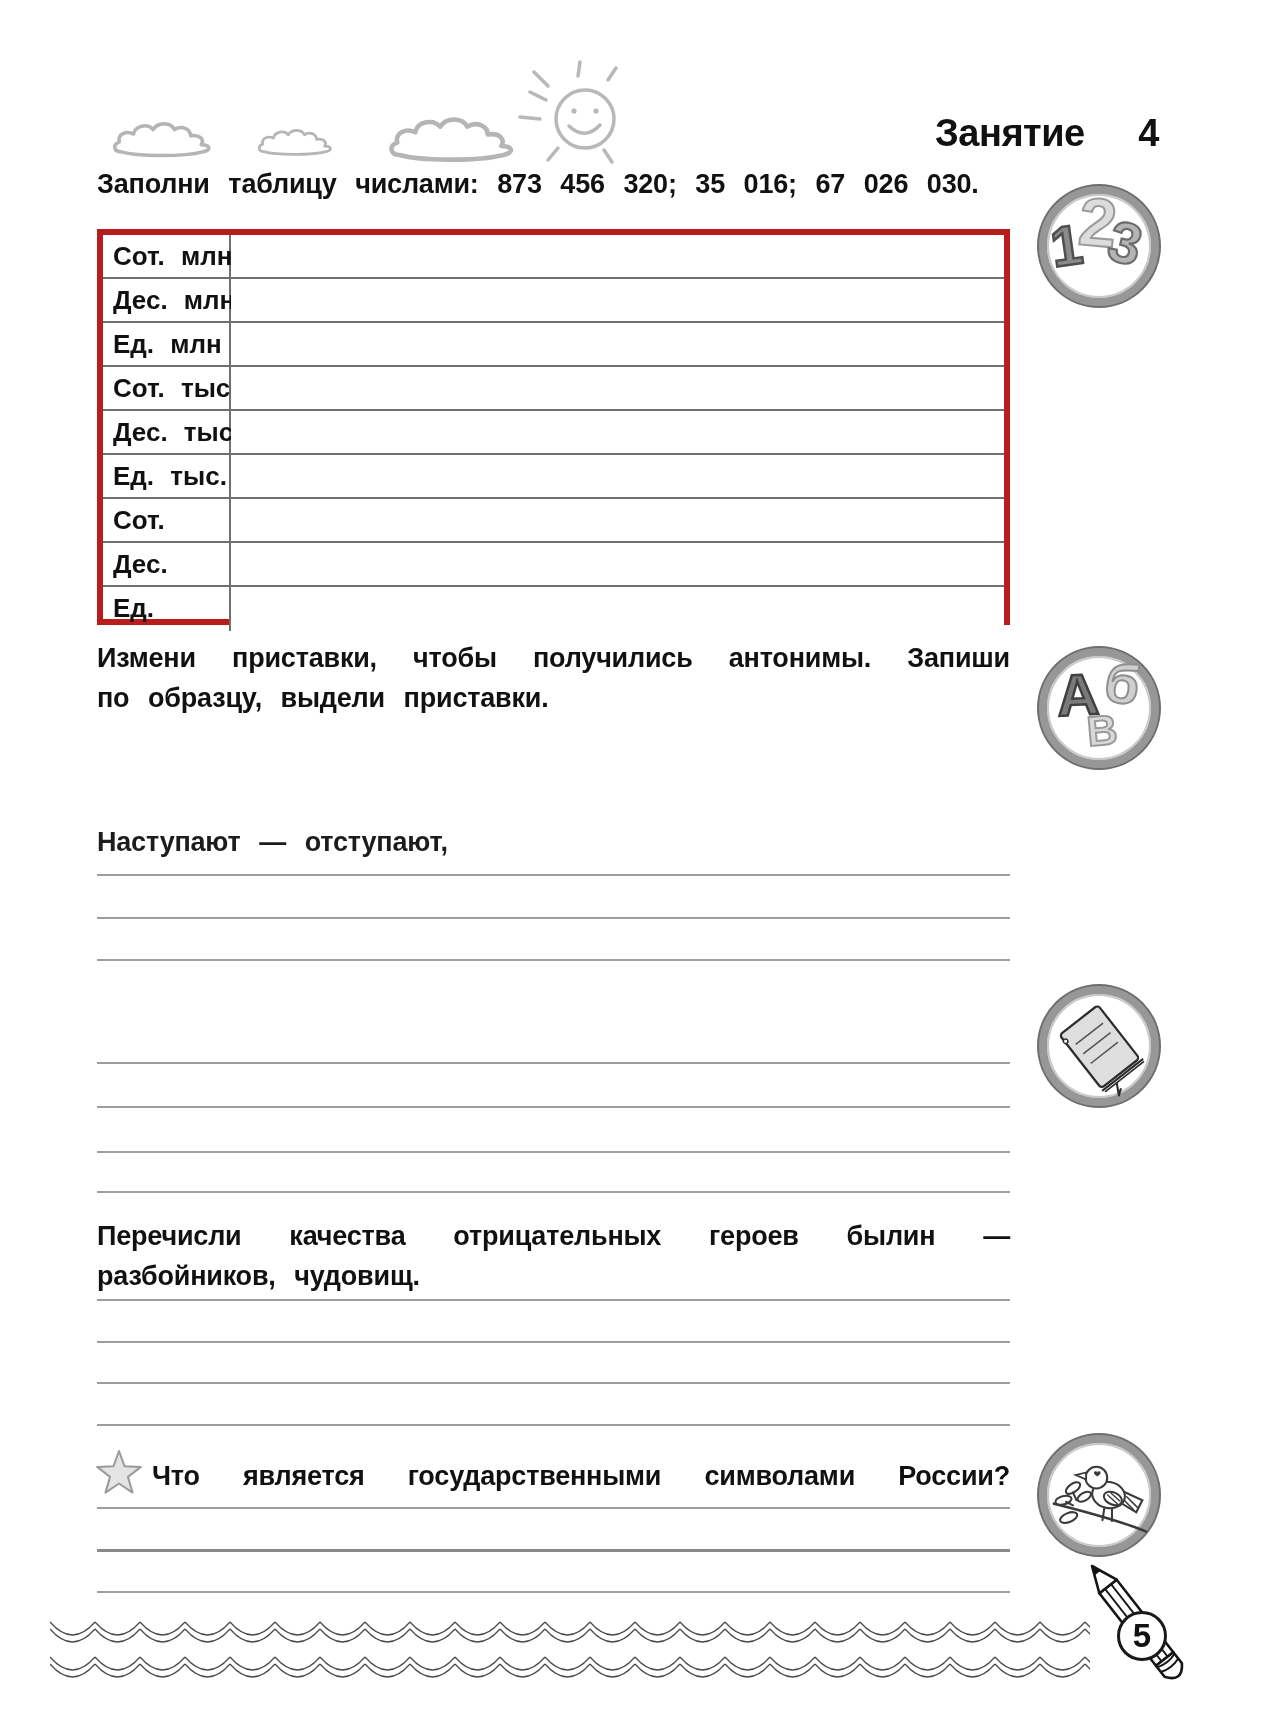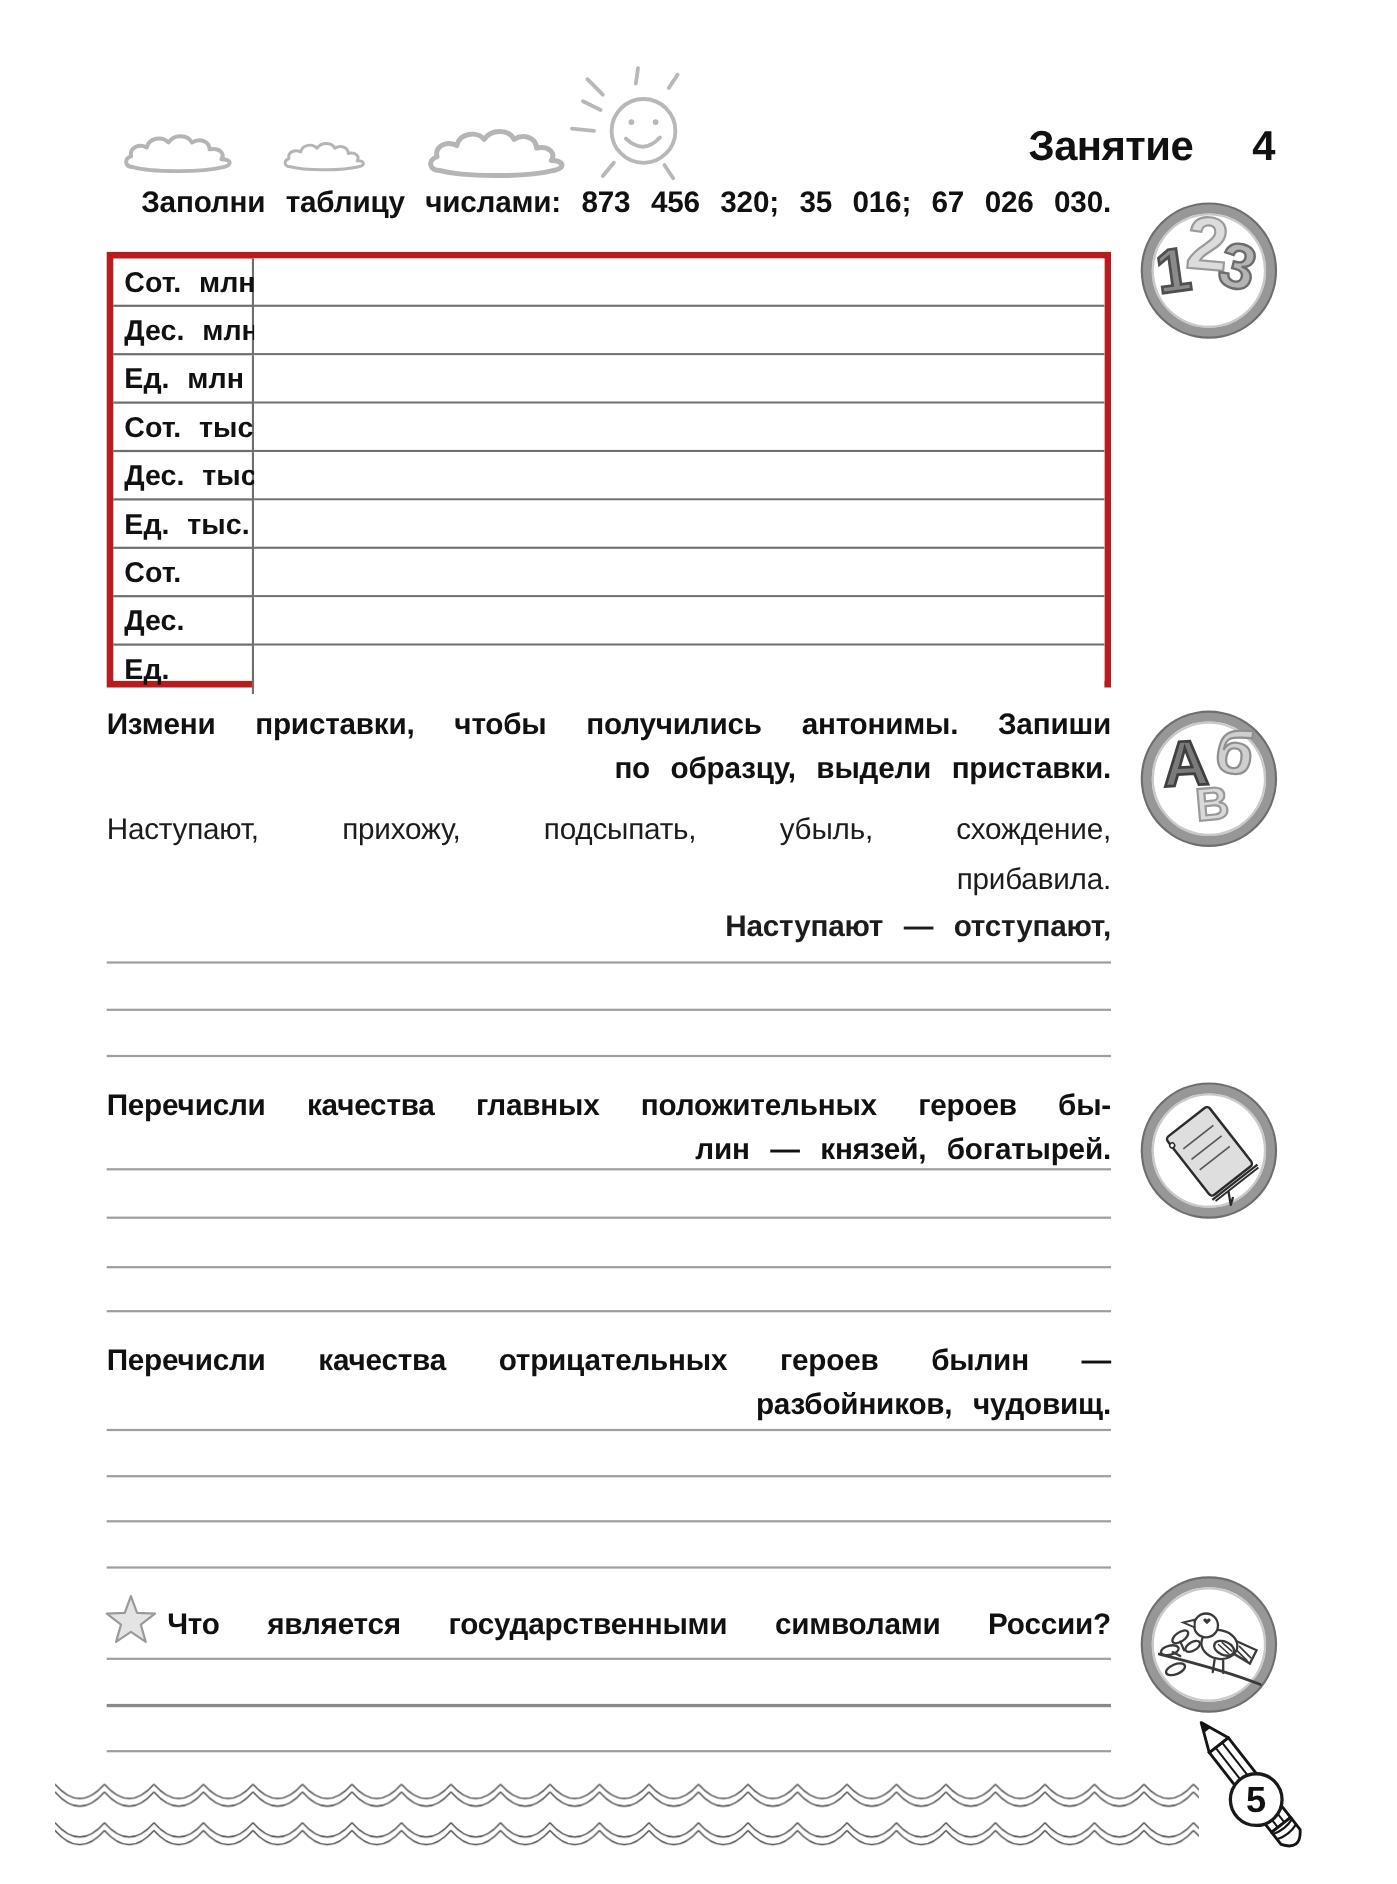--- a/index.html
+++ b/index.html
@@ -10,21 +10,21 @@
   
   .title{left:935px;top:68px;width:224px;display:flex;justify-content:space-between;
          font-size:38px;font-weight:bold;letter-spacing:-.5px;}
 
   
   .prompt{left:97px;width:913px;font-weight:bold;font-size:27px;line-height:40px;
           word-spacing:.42em;letter-spacing:-.2px;}
   .body-text{left:97px;width:913px;font-weight:normal;font-size:27px;line-height:45px;
           word-spacing:.42em;letter-spacing:-.2px;color:#1c1c1c;}
   .jline{text-align:justify;text-align-last:justify;white-space:nowrap;}
-  .lline{text-align:right;}
+  .lline{text-align:left;}
 
   
   .t-table{left:97px;top:185px;width:913px;height:396px;display:grid;
            grid-template-columns:128px 1fr;grid-auto-rows:44px;
            border:6px solid #b91c1c;box-sizing:border-box;}
   .t-label{border-right:2px solid #6f6f6f;border-bottom:2px solid #6f6f6f;
            font-weight:bold;font-size:26px;line-height:42px;padding-left:10px;
            word-spacing:9px;white-space:nowrap;box-sizing:border-box;}
   .t-cell{border-bottom:2px solid #6f6f6f;box-sizing:border-box;background:#fff;}
   .t-table > .last{border-bottom:none;}
@@ -120,34 +120,26 @@
     <div class="jline">Измени приставки, чтобы получились антонимы. Запиши</div>
     <div class="lline">по образцу, выдели приставки.</div>
   </div>
 
   <div class="abs ring" style="top:604px;">
     <span class="glyph" style="left:10px;top:10px;font-size:58px;color:#7a7a7a;-webkit-text-stroke:2.5px #404040;transform:rotate(-3deg);">А</span>
     <span class="glyph" style="left:58px;top:0px;font-size:56px;color:#cfcfcf;-webkit-text-stroke:2px #8f8f8f;transform:rotate(10deg);">б</span>
     <span class="glyph" style="left:40px;top:54px;font-size:42px;color:#d9d9d9;-webkit-text-stroke:2px #9a9a9a;transform:rotate(-5deg);">В</span>
   </div>
 
-  <div class="abs body-text" style="top:688px;">
-    <div class="jline">Наступают, прихожу, подсыпать, убыль, схождение,</div>
-    <div class="lline">прибавила.</div>
-  </div>
   <div class="abs body-text lline" style="top:776px;font-weight:bold;">Наступают — отступают,</div>
 
   <div class="abs wline" style="top:830px;"></div>
   <div class="abs wline" style="top:873px;"></div>
   <div class="abs wline" style="top:915px;"></div>
 
-  <div class="abs prompt" style="top:941px;">
-    <div class="jline">Перечисли качества главных положительных героев бы-</div>
-    <div class="lline">лин — князей, богатырей.</div>
-  </div>
 
   <div class="abs ring" style="top:942px;">
     <svg width="104" height="104" viewBox="0 0 120 120">
       <g transform="rotate(-38 60 60)">
         <line x1="31" y1="103" x2="91" y2="103" stroke="#2c2c2c" stroke-width="2.4"></line>
         <line x1="33" y1="106" x2="90" y2="106" stroke="#2c2c2c" stroke-width="2"></line>
         <path d="M50 106 L43 119 L50 114" fill="none" stroke="#2c2c2c" stroke-width="2.4" stroke-linejoin="round"></path>
         <rect x="32" y="22" width="56" height="78" rx="4" fill="#dedede" stroke="#2c2c2c" stroke-width="2.6"></rect>
         <line x1="40" y1="42" x2="80" y2="42" stroke="#555" stroke-width="1.8"></line>
         <line x1="40" y1="56" x2="80" y2="56" stroke="#555" stroke-width="1.8"></line>

